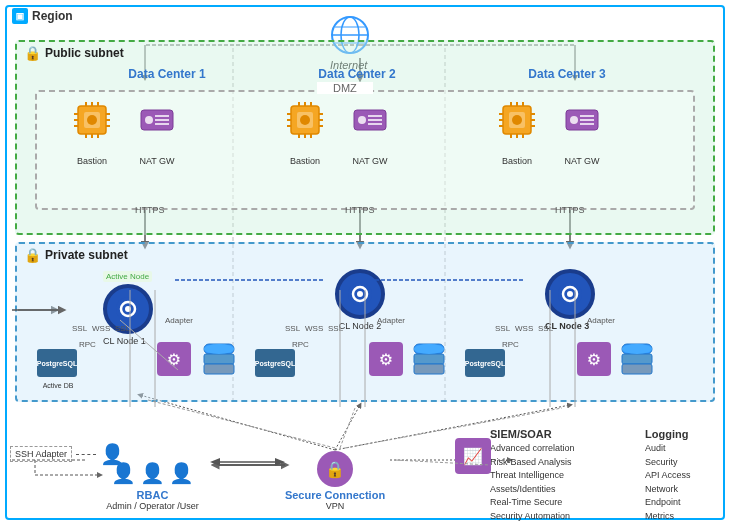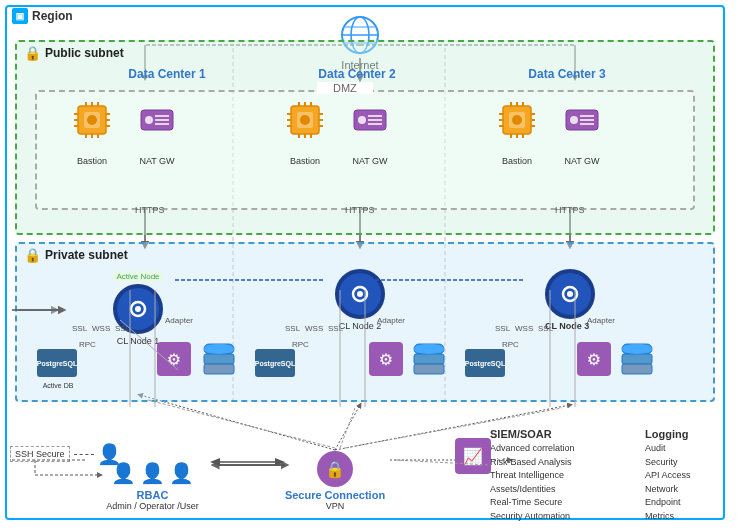--- a/index.html
+++ b/index.html
@@ -52,22 +52,22 @@
       justify-content: center;
       color: white;
       font-size: 9px;
     }
 
     
     .internet-icon {
       position: absolute;
       top: 15px;
       left: 330px;
-      text-align: center;
       width: 60px;
+      font-style: italic;
     }
 
     .globe-icon {
       width: 40px;
       height: 40px;
       margin: 0 auto;
     }
 
     .internet-label {
       font-size: 11px;
@@ -412,21 +412,21 @@
     <div class="https-label" style="bottom:18px; left:328px;">HTTPS</div>
     <div class="https-label" style="bottom:18px; left:538px;">HTTPS</div>
   </div>
 
   <div class="private-subnet">
     <div class="subnet-label">
       <span class="lock-icon private-lock">🔒</span>
       <span>Private subnet</span>
     </div>
 
-    <div style="position:absolute; top:25px; left:96px; text-align:center;">
+    <div style="position:absolute; top:25px; left:86px; text-align:left;">
       <div style="font-size:8px; color:#44aa44; background:#e8f8e8; padding:1px 3px; border-radius:2px; margin-bottom:2px; display:inline-block;">Active Node</div>
       <div class="cl-circle">
         <svg viewBox="0 0 28 28" xmlns="http://www.w3.org/2000/svg">
           <circle cx="14" cy="14" r="12" fill="#2255bb"></circle>
           <circle cx="14" cy="14" r="7" fill="none" stroke="white" stroke-width="2.5"></circle>
           <circle cx="14" cy="14" r="3" fill="white"></circle>
         </svg>
       </div>
       <div style="font-size:9px; color:#333; margin-top:2px;">CL Node 1</div>
     </div>
@@ -527,21 +527,21 @@
       <svg width="34" height="36" viewBox="0 0 34 36">
         <rect x="2" y="2" width="30" height="10" rx="5" fill="#3399ff" stroke="#2277cc"></rect>
         <rect x="2" y="12" width="30" height="10" rx="2" fill="#5599cc" stroke="#2277cc"></rect>
         <rect x="2" y="22" width="30" height="10" rx="2" fill="#7799bb" stroke="#2277cc"></rect>
         <ellipse cx="17" cy="7" rx="15" ry="5" fill="#44aaff"></ellipse>
       </svg>
     </div>
   </div>
 
   <div style="position:absolute; bottom:65px; left:10px; display:flex; align-items:center; gap:4px;">
-    <div style="font-size:9px; color:#333; border: 1px dashed #999; padding:2px 4px;">SSH Secure</div>
+    <div style="font-size:9px; color:#333; border: 1px dashed #999; padding:2px 4px;">SSH Adapter</div>
     <div style="width:20px; height:1px; border-top:1px dashed #555;"></div>
     <div style="font-size:20px; color:#3399ff;">👤</div>
   </div>
 
   <div style="position:absolute; bottom:20px; left:90px; text-align:center; width:125px;">
     <div style="display:flex; justify-content:center; gap:4px; margin-bottom:4px;">
       <span style="font-size:20px; color:#3399ff;">👤</span>
       <span style="font-size:20px; color:#3399ff;">👤</span>
       <span style="font-size:20px; color:#3399ff;">👤</span>
     </div>

